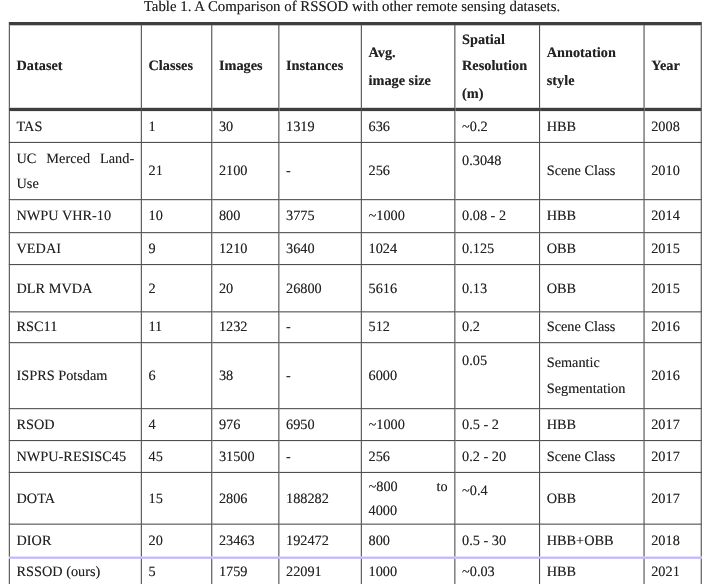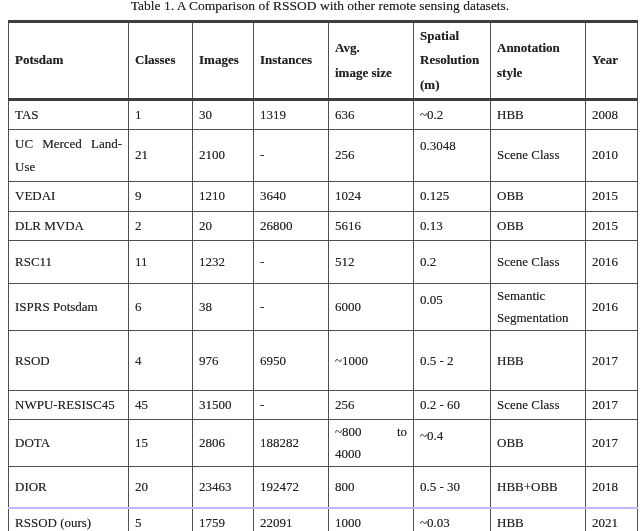--- a/index.html
+++ b/index.html
@@ -85,21 +85,21 @@
         <col style="width:64px">
         <col style="width:61px">
         <col style="width:75px">
       <col style="width:85px">
         <col style="width:77px">
         <col style="width:95px">
         <col style="width:52px">
     </colgroup>
     <thead>
       <tr>
-        <th>Potsdam</th>
+        <th>Dataset</th>
         <th>Classes</th>
         <th>Images</th>
         <th>Instances</th>
         <th>Avg.
 image size</th>
         <th>Spatial
 Resolution
 (m)</th>
         <th>Annotation
 style</th>
@@ -122,20 +122,30 @@
 Use</td>
         <td>21</td>
         <td>2100</td>
         <td>-</td>
         <td>256</td>
         <td class="vt">0.3048</td>
         <td>Scene Class</td>
         <td>2010</td>
       </tr>
       <tr>
+        <td>NWPU VHR-10</td>
+        <td>10</td>
+        <td>800</td>
+        <td>3775</td>
+        <td>~1000</td>
+        <td>0.08 - 2</td>
+        <td>HBB</td>
+        <td>2014</td>
+      </tr>
+      <tr>
         <td>VEDAI</td>
         <td>9</td>
         <td>1210</td>
         <td>3640</td>
         <td>1024</td>
         <td>0.125</td>
         <td>OBB</td>
         <td>2015</td>
       </tr>
       <tr>
@@ -178,21 +188,21 @@
         <td>0.5 - 2</td>
         <td>HBB</td>
         <td>2017</td>
       </tr>
       <tr>
         <td>NWPU-RESISC45</td>
         <td>45</td>
         <td>31500</td>
         <td>-</td>
         <td>256</td>
-        <td>0.2 - 60</td>
+        <td>0.2 - 20</td>
         <td>Scene Class</td>
         <td>2017</td>
       </tr>
       <tr>
         <td>DOTA</td>
         <td>15</td>
         <td>2806</td>
         <td>188282</td>
         <td class="jl">~800 to
 4000</td>

